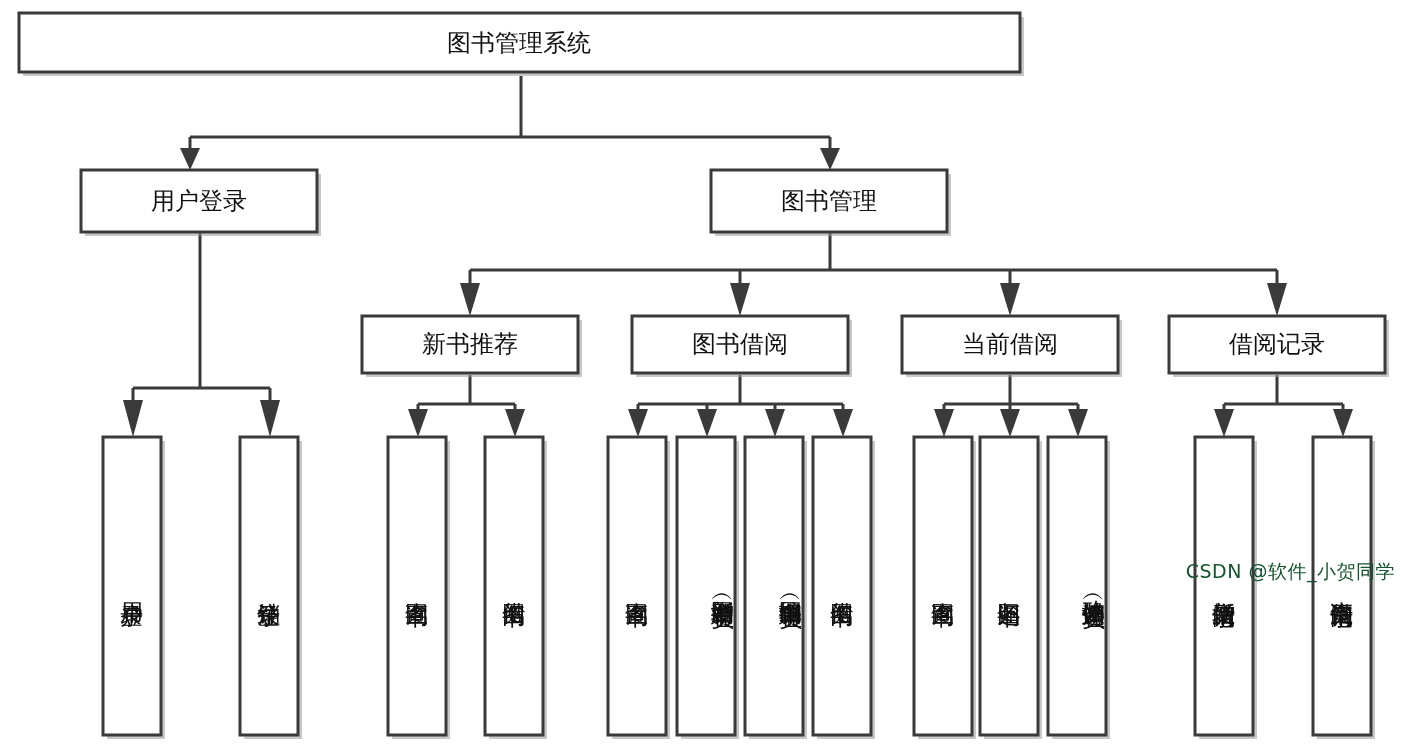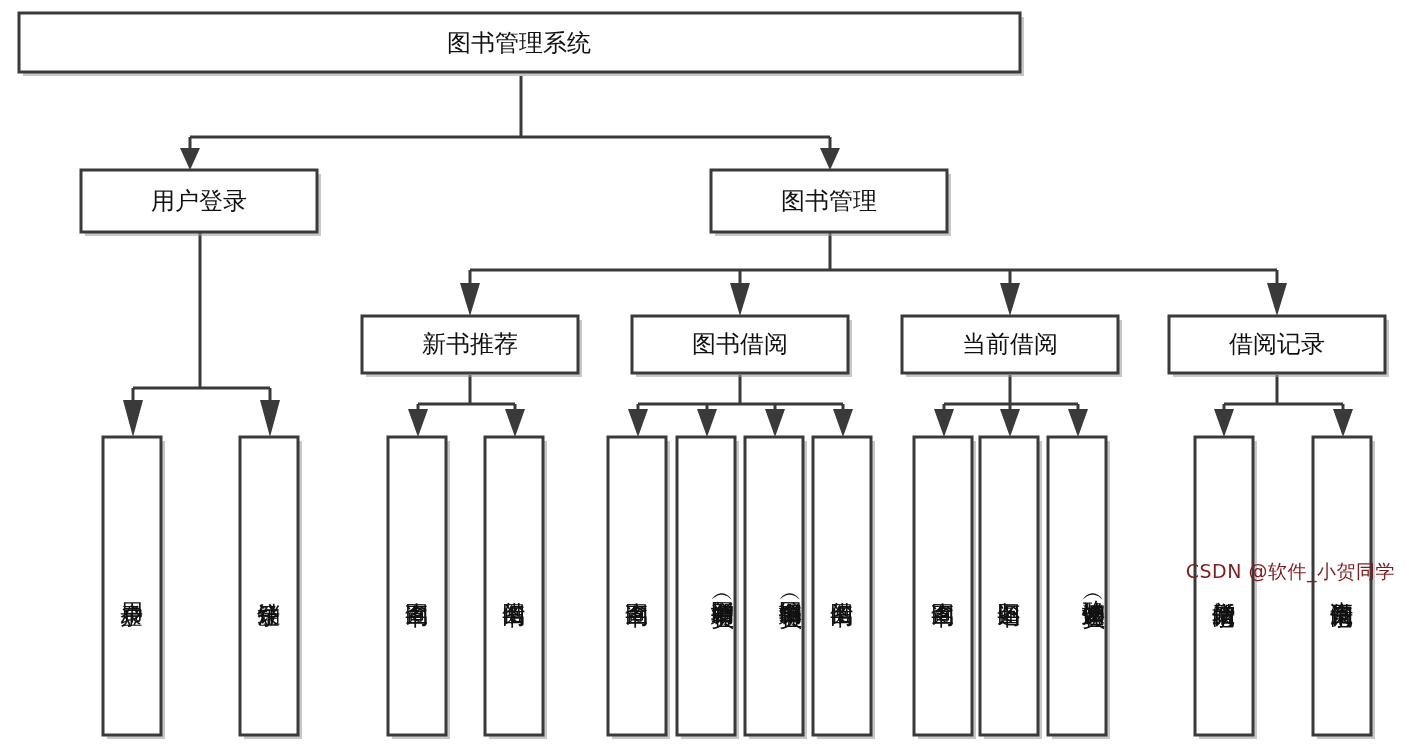--- a/index.html
+++ b/index.html
@@ -23,21 +23,21 @@
     display:flex;align-items:center;justify-content:center;
     writing-mode:vertical-rl;
     text-orientation:upright;
     font-size:23px;line-height:1.06;color:#111;
     letter-spacing:1px;
     font-family:"DejaVu Sans","Liberation Sans",sans-serif;
     pointer-events:none;white-space:nowrap;
   }
   .watermark{
     position:absolute;right:10px;bottom:6px;
-    font-size:19px;color:#7f1d1d;
+    font-size:19px;color:#14532d;
     font-family:"DejaVu Sans","Liberation Sans",sans-serif;
     letter-spacing:.5px;white-space:nowrap;
   }
 </style>
 </head>
 <body>
 
 <div id="diagram-root">
 
   <svg class="diagram" viewBox="0 0 1405 747" xmlns="http://www.w3.org/2000/svg">

